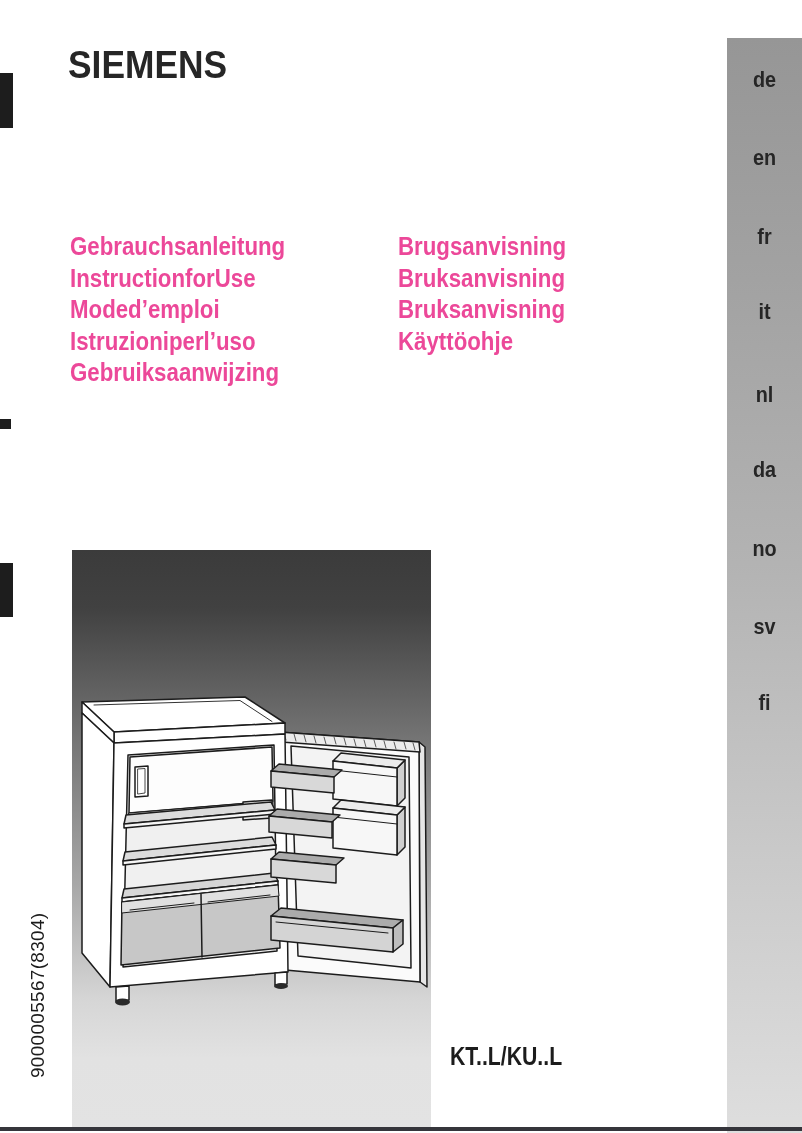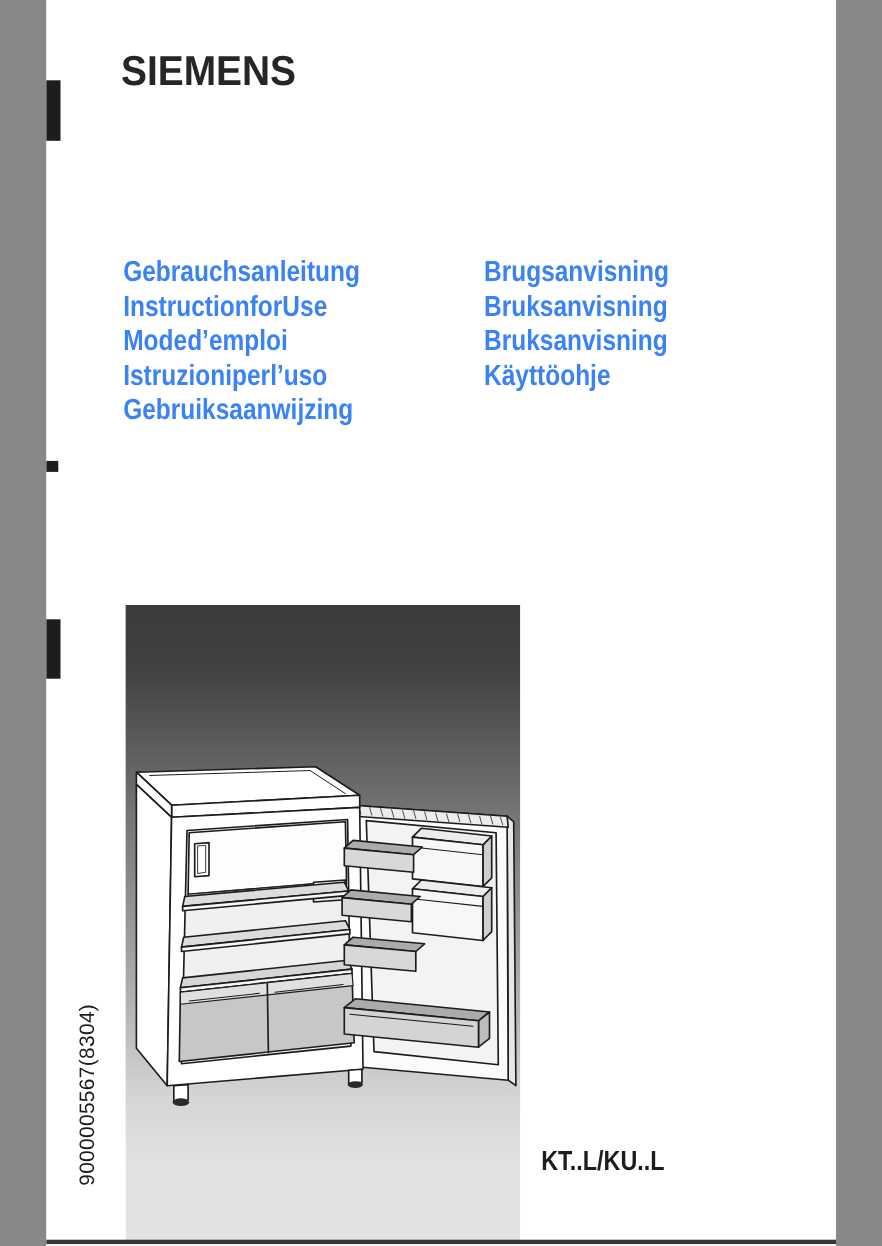--- a/index.html
+++ b/index.html
@@ -1,29 +1,29 @@
 <!DOCTYPE html>
 <html><head>
 <meta charset="utf-8">
 <style>
   html,body{margin:0;padding:0;background:#888;}
   .page{
-    position:relative;width:718px;height:1133px;background:#ffffff;
+    position:relative;width:802px;height:1133px;background:#ffffff;
     font-family:"Liberation Sans", sans-serif;overflow:hidden;margin:0 auto;
   }
   .printbar{position:absolute;left:0;background:#1d1d1d;}
   .bar1{top:73px;width:13px;height:55px;}
   .bar2{top:419px;width:11px;height:10px;}
   .bar3{top:563px;width:13px;height:54px;}
   .brand{
     position:absolute;left:68px;top:44px;font-size:38px;font-weight:bold;
     color:#262626;letter-spacing:0px;transform:scaleX(0.93);transform-origin:0 0;
     white-space:nowrap;
   }
-  .titles{position:absolute;top:231px;color:#3b82f6;}
+  .titles{position:absolute;top:231px;color:#ec4899;}
   .titles .line{
     font-size:26.5px;font-weight:bold;line-height:31.5px;white-space:nowrap;
     transform:scaleX(0.84);transform-origin:0 50%;
   }
   .titles-left{left:70px;}
   .titles-right{left:398px;}
   .lang-sidebar{
     position:absolute;left:727px;top:38px;width:75px;height:1095px;
     background:linear-gradient(180deg,#969696 0%,#a2a2a2 22%,#b3b3b3 48%,#c9c9c9 74%,#dedede 100%);
   }
@@ -64,20 +64,31 @@
     <div class="line">Gebruiksaanwijzing</div>
   </div>
 
   <div class="titles titles-right">
     <div class="line">Brugsanvisning</div>
     <div class="line">Bruksanvisning</div>
     <div class="line">Bruksanvisning</div>
     <div class="line">Käyttöohje</div>
   </div>
 
+  <div class="lang-sidebar">
+    <div class="lang-item" style="top:29px">de</div>
+    <div class="lang-item" style="top:107px">en</div>
+    <div class="lang-item" style="top:186px">fr</div>
+    <div class="lang-item" style="top:261px">it</div>
+    <div class="lang-item" style="top:344px">nl</div>
+    <div class="lang-item" style="top:419px">da</div>
+    <div class="lang-item" style="top:498px">no</div>
+    <div class="lang-item" style="top:576px">sv</div>
+    <div class="lang-item" style="top:652px">fi</div>
+  </div>
 
   <div class="part-number">9000005567(8304)</div>
 
   <div class="figure-panel">
     <svg width="359" height="578" viewBox="0 0 359 578">
       <defs>
         <linearGradient id="bgGrad" x1="0" y1="0" x2="0" y2="1">
           <stop offset="0" stop-color="#3b3b3b"></stop>
           <stop offset="0.1" stop-color="#414141"></stop>
           <stop offset="0.33" stop-color="#757575"></stop>

